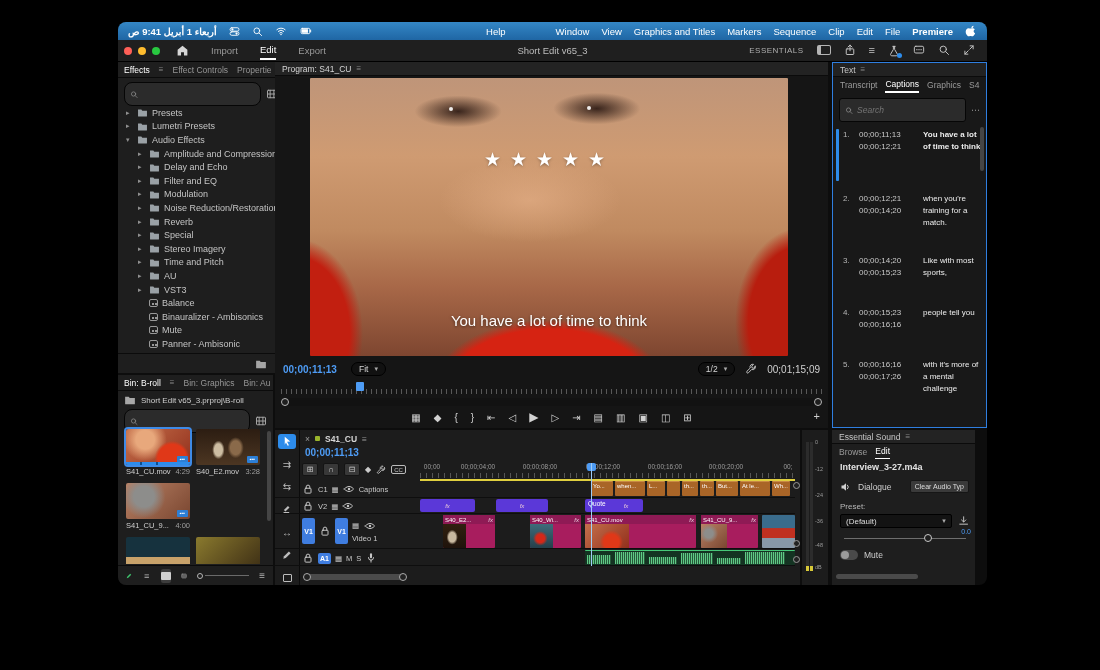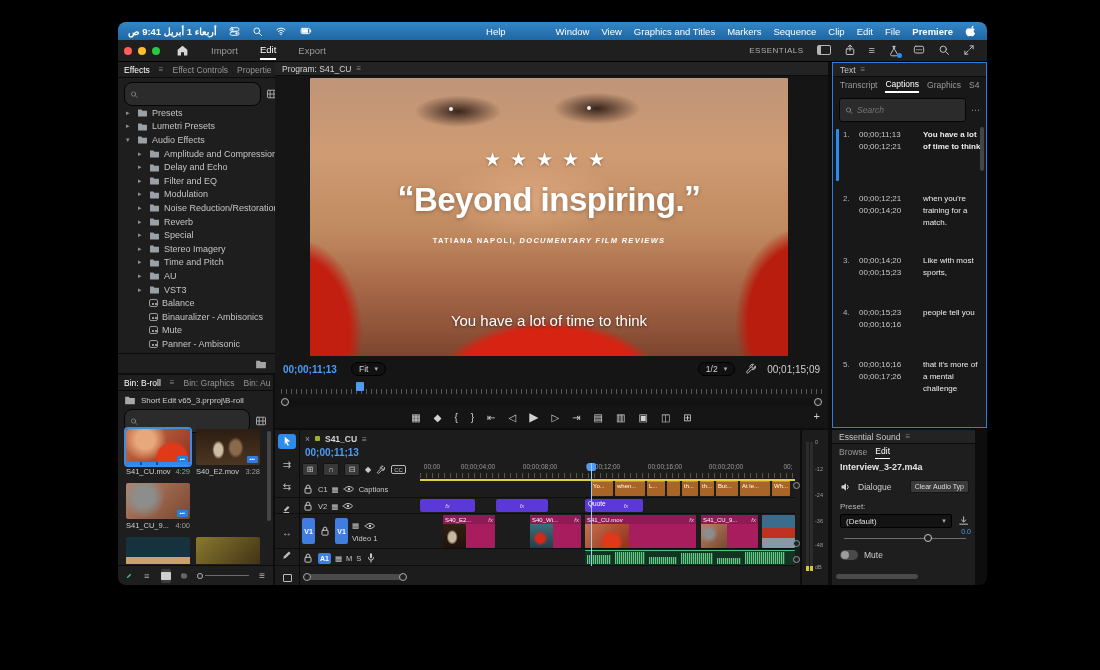--- a/index.html
+++ b/index.html
@@ -267,20 +267,21 @@
   <div id="titlebar">
     <span class="tl" style="background:#ff5f57"></span>
     <span class="tl" style="background:#febc2e"></span>
     <span class="tl" style="background:#28c840"></span>
     <svg class="ic" style="width:13px;height:13px;margin-left:16px;color:#d6d6d6">
         <use href="#i-home"></use>
       </svg>
     <span class="tab">Import</span>
     <span class="tab act">Edit</span>
     <span class="tab">Export</span>
+    <span id="wintitle">Short Edit v65_3</span>
     <div id="tb-right">
       <span class="ws">ESSENTIALS</span>
       <span style="width:14px;height:10px;border:1px solid #b5b5b5;border-radius:2px;display:inline-block;border-left-width:4px"></span>
       <svg class="ic">
           <use href="#i-share"></use>
         </svg>
       <span style="font-size:11px">≡</span>
       <span style="position:relative"><svg class="ic">
             <use href="#i-flask"></use>
           </svg><i style="position:absolute;right:-2px;bottom:-1px;width:5px;height:5px;border-radius:50%;background:#2d8ceb"></i></span>
@@ -537,22 +538,20 @@
 
   <div class="panel" style="left:157px;top:40px;width:553px;height:366px;background:#151515">
     <div id="prog-head">
       <span class="act" style="color:#d6d6d6">Program: S41_CU</span>
       <span class="menu" style="color:#8a8a8a;font-size:8px">≡</span>
     </div>
     <div id="monitor">
       <div class="catch" style="left:29%;top:10.5%"></div>
       <div class="catch" style="left:58%;top:10%"></div>
       <div class="ovl" id="stars">★★★★★</div>
-      <div class="ovl" id="quote"><span class="qm">“</span><span>Beyond inspiring.</span><span class="qm">”</span></div>
-      <div class="ovl" id="attrib"><span>TATIANA NAPOLI,</span><i> DOCUMENTARY FILM REVIEWS</i></div>
       <div class="ovl" id="mcaption">You have a lot of time to think</div>
     </div>
     <div style="position:absolute;left:8px;top:300px;display:flex;align-items:center;gap:14px">
       <span class="tc-blue">00;00;11;13</span>
       <span class="dd">
           <span>Fit</span>
           <span class="car">▾</span>
         </span>
     </div>
     <div style="position:absolute;right:8px;top:300px;display:flex;align-items:center;gap:10px">
@@ -823,21 +822,21 @@
       <span class="ctx">Like with most sports,</span>
     </div>
     <div class="caprow" style="top:244px">
       <span class="num">4.</span>
       <span class="tcs"><span>00;00;15;23</span><br><span>00;00;16;16</span></span>
       <span class="ctx">people tell you</span>
     </div>
     <div class="caprow" style="top:296px">
       <span class="num">5.</span>
       <span class="tcs"><span>00;00;16;16</span><br><span>00;00;17;26</span></span>
-      <span class="ctx">that it's more of a mental challenge</span>
+      <span class="ctx">with it's more of a mental challenge</span>
     </div>
     <div class="vscroll" style="right:2px;top:64px;height:44px"></div>
   </div>
 
   <div class="panel" id="espanel">
     <div class="phead">
       <span>Essential Sound</span>
       <span class="menu" style="color:#8a8a8a;font-size:8px">≡</span>
     </div>
     <div class="ttabs" style="height:15px">

